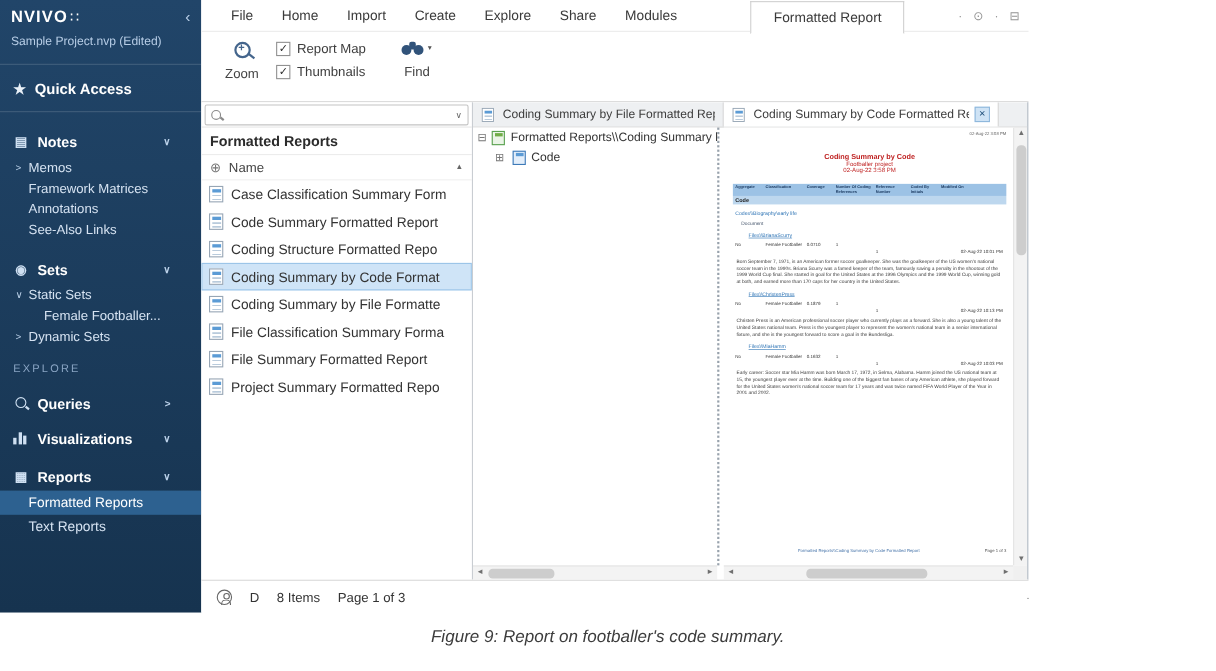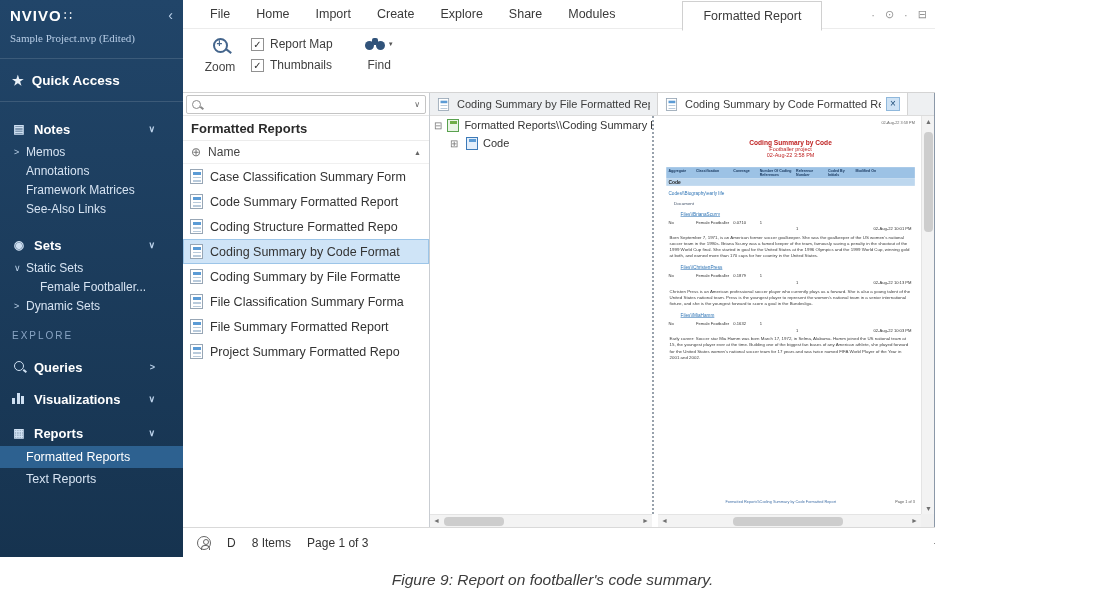--- a/index.html
+++ b/index.html
@@ -6,21 +6,21 @@
   body { width:1105px; height:610px; background:#fff; overflow:hidden; }
   .app { position:relative; width:935px; height:557px; background:#fff; overflow:hidden; }
 
   
   .sidebar { position:absolute; left:0; top:0; width:183px; height:557px;
              background:linear-gradient(#214569,#16334f); color:#d9e6f4; overflow:hidden; }
   .s-logo-row { display:flex; align-items:center; height:30px; padding:0 10px; }
   .s-logo { font-size:15px; font-weight:bold; color:#fff; letter-spacing:1px; }
   .s-logo-dots { font-size:13px; color:#fff; margin-left:2px; letter-spacing:-1px; }
   .s-collapse { margin-left:auto; color:#b9cfe8; font-size:14px; cursor:pointer; }
-  .s-project { padding:2px 10px 10px; font-size:11px; color:#b7cde6; white-space:nowrap;font-family:Liberation Serif, serif; }
+  .s-project { padding:2px 10px 10px; font-size:11px; color:#b7cde6; white-space:nowrap; }
   .s-div { border-top:1px solid rgba(255,255,255,.13); margin:4px 0; }
   .s-qa { display:flex; align-items:center; gap:8px; height:34px; padding:0 12px;
           font-weight:bold; font-size:13.5px; color:#fff; cursor:pointer; }
   .s-star { font-size:13px; color:#e8f0f8; }
   .s-group { display:flex; align-items:center; gap:8px; height:26px; padding:0 12px;
              font-weight:bold; font-size:13px; color:#fff; margin-top:14px; cursor:pointer; }
   .s-group .s-ic { font-size:12px; color:#cfe0f2; width:14px; text-align:center; }
   .s-chev { margin-left:auto; margin-right:16px; font-size:9px; color:#bcd2ea; }
   .s-item { display:flex; align-items:center; height:19px; font-size:12px; color:#d6e3f2;
             padding-left:26px; cursor:pointer; white-space:nowrap; overflow:hidden; }
@@ -223,24 +223,24 @@
     <div class="s-group">
       <span class="s-ic">▤</span>
       <span>Notes</span>
       <span class="s-chev">∨</span>
     </div>
     <div class="s-item">
       <span class="s-mini">&gt;</span>
       <span>Memos</span>
     </div>
     <div class="s-item">
+      <span>Framework Matrices</span>
+    </div>
+    <div class="s-item">
       <span>Annotations</span>
-    </div>
-    <div class="s-item">
-      <span>Framework Matrices</span>
     </div>
     <div class="s-item">
       <span>See-Also Links</span>
     </div>
 
     <div class="s-group">
       <span class="s-ic">◉</span>
       <span>Sets</span>
       <span class="s-chev">∨</span>
     </div>

